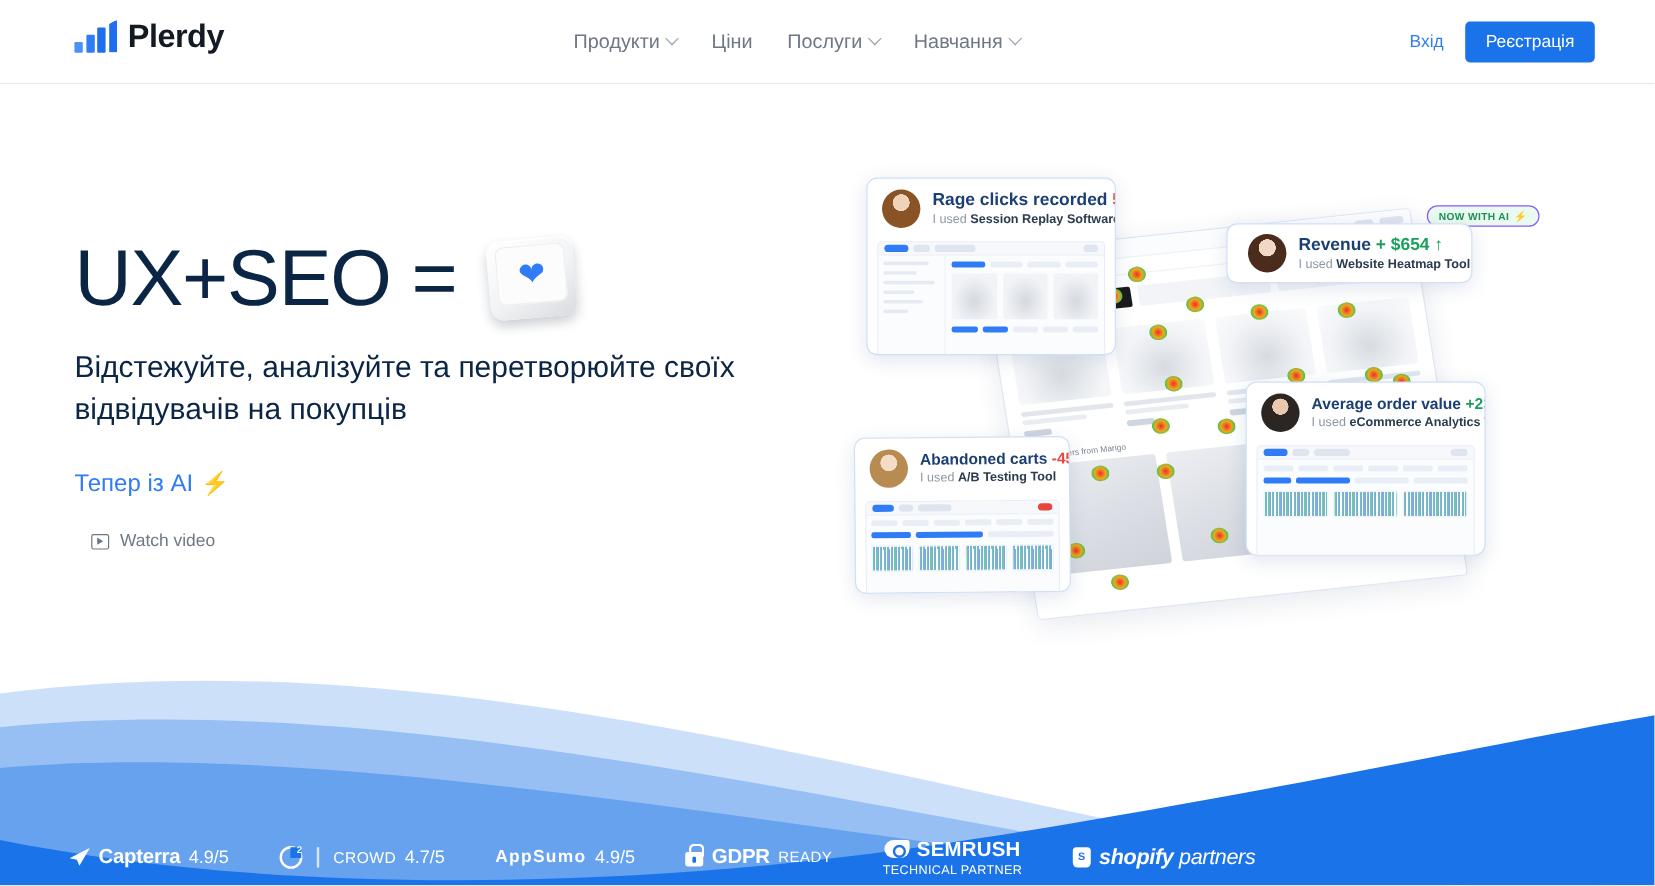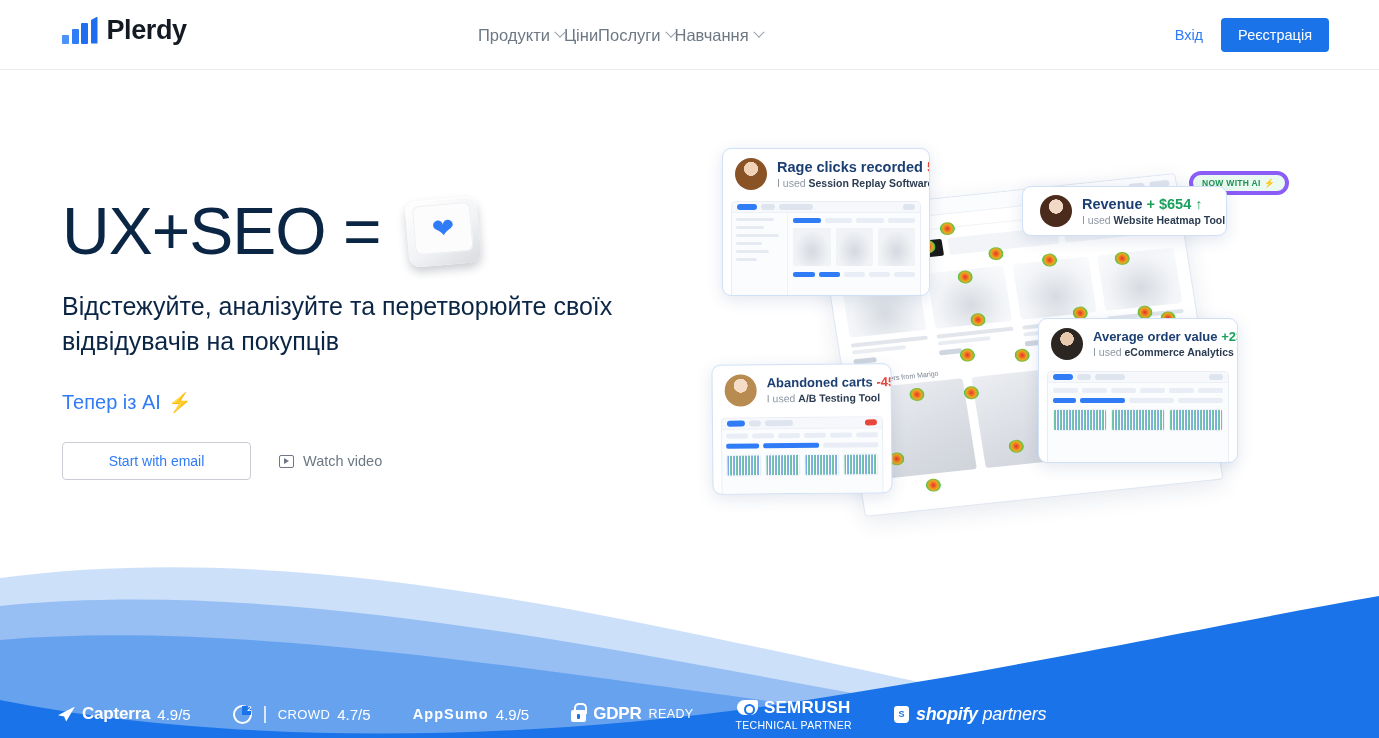--- a/index.html
+++ b/index.html
@@ -30,21 +30,21 @@
   .logo-bars i { display:block; width: 7px; background: #2f7cf6; border-radius: 1px; }
   .logo-bars i:nth-child(1){ height: 9px;  background:#4d92f8; }
   .logo-bars i:nth-child(2){ height: 15px; background:#2f7cf6; }
   .logo-bars i:nth-child(3){ height: 21px; background:#1f6ef0; }
   .logo-bars i:nth-child(4){ height: 27px; background:#1f6ef0;
     clip-path: polygon(0 14%, 100% 0, 100% 100%, 0 100%); }
   .logo-text { font-size: 27px; font-weight: 700; color: #141a24; letter-spacing: -0.4px; }
 
   .nav {
     position: absolute; left: 478px; top: 0; height: 70px;
-    display: flex; align-items: center; 
+    display: flex; align-items: center; gap: 29px;
   }
   .nav-item {
     display: flex; align-items: center; gap: 6px;
     font-size: 16.5px; color: #6d7884; cursor: pointer;
     white-space: nowrap;
   }
   .chev {
     width: 8px; height: 8px; display:inline-block;
     border-right: 1.6px solid #98a2ad; border-bottom: 1.6px solid #98a2ad;
     transform: rotate(45deg) translate(-2px,-2px);
@@ -201,21 +201,21 @@
   .card-rage { left: 22px; top: 18px; width: 208px; height: 148px; }
   .card-rev  { left: 322px; top: 56px; width: 205px; height: 50px;
                display:flex; align-items:center; }
   .card-aov  { left: 338px; top: 188px; width: 200px; height: 145px; }
   .card-cart { left: 12px; top: 234px; width: 180px; height: 130px;
                transform: rotate(-0.5deg); }
   .card-rev .card-head { padding: 8px 11px; margin-left: 6px; }
 
   .ai-badge {
     position: absolute; left: 489px; top: 41px;
-    border: 4px solid #8b5cf6; border-radius: 12px; background:#eafaf0;
+    border: 1px solid #8b5cf6; border-radius: 12px; background:#eafaf0;
     color:#1c9254; font-size: 8.5px; font-weight: 700; letter-spacing: .3px;
     padding: 3px 9px; display:flex; align-items:center; gap:4px; white-space:nowrap;
   }
   .ai-badge .bolt { font-size: 8.5px; }
 
   
   .waves { position: absolute; left:0; bottom:0; width: 1379px; height: 190px; }
   .waves svg { display:block; width:100%; height:100%; }
 
   
@@ -314,21 +314,20 @@
     </div>
 
     <div class="h2">Відстежуйте, аналізуйте та перетворюйте своїх відвідувачів на покупців</div>
 
     <div class="ai-line">
       <span>Тепер із AI</span>
       <span class="bolt">⚡</span>
     </div>
 
     <div class="cta-row">
-      <button class="btn-email">Start with email</button>
 
 
       <div class="watch">
         <span class="play-box"></span>
         <span>Watch video</span>
       </div>
     </div>
   </div>
 
   <div class="art">

